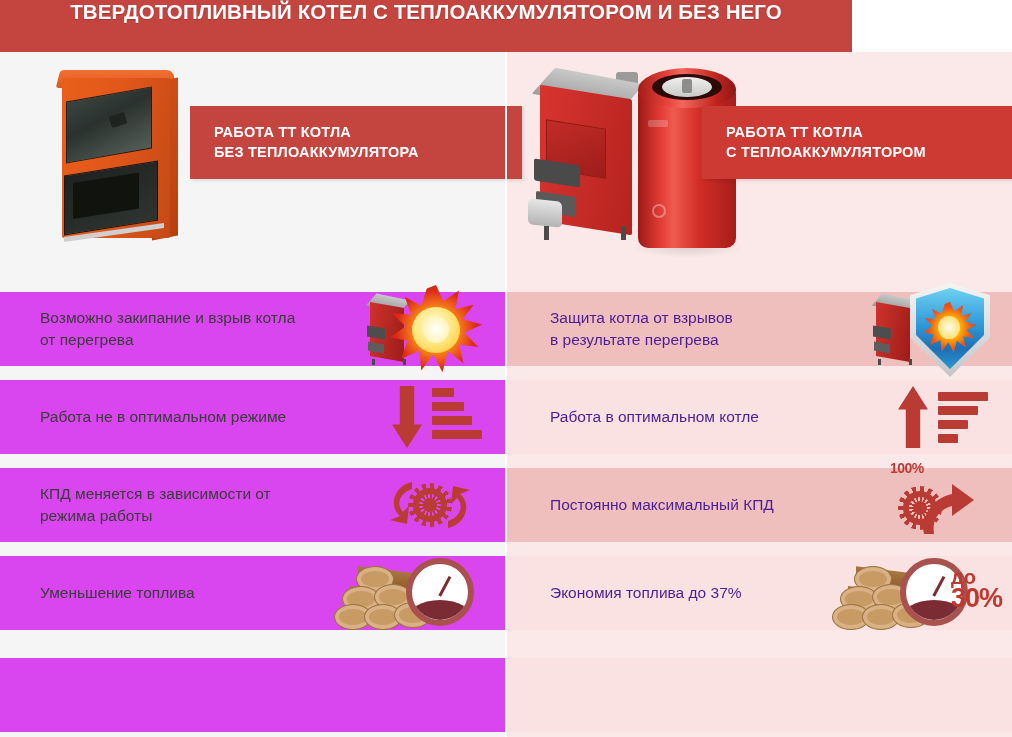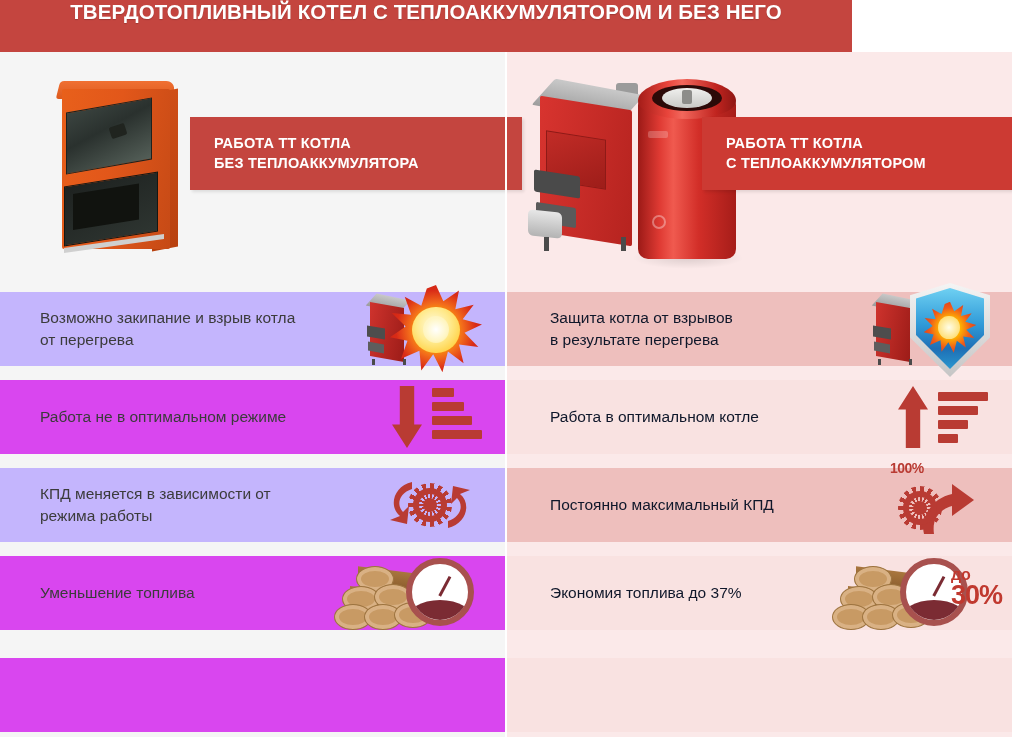--- a/index.html
+++ b/index.html
@@ -24,21 +24,21 @@
 
   
   .col{position:absolute;top:52px;height:685px;width:506px;}
   .col.left{left:0;background:#f5f5f5;}
   .col.right{left:506px;background:#fbe9e9;}
 
   
   .divider{position:absolute;left:505px;top:52px;width:2px;height:685px;background:#ffffff;z-index:6;}
 
   
-  .hero{position:absolute;top:47px;height:240px;width:557px;}
+  .hero{position:absolute;top:36px;height:240px;width:557px;}
   .hero.left{left:0;}
   .hero.right{left:506px;}
 
   .banner{
     position:absolute;top:70px;
     padding:16px 18px 17px 24px;
     color:#fff;font-weight:bold;font-size:14.5px;line-height:1.38;
     letter-spacing:.2px;
     box-shadow:2px 2px 3px rgba(0,0,0,.10);
     z-index:4;white-space:nowrap;
@@ -87,27 +87,27 @@
   
   .rows{position:absolute;top:292px;left:0;width:1012px;height:445px;z-index:5;}
   .row{position:relative;width:1012px;height:74px;display:flex;}
   .row .half{position:relative;width:506px;height:74px;display:flex;align-items:center;}
   .row .half.left{padding-left:40px;box-sizing:border-box;}
   .row .half.right{padding-left:44px;box-sizing:border-box;}
   .row-gap{height:14px;width:1012px;display:flex;}
   .row-gap .gl{width:506px;background:#f5f5f5;}
   .row-gap .gr{width:506px;background:#fbe9e9;}
 
-  .row.shaded .half.left{background:#c4b5fd;}
+  .row.shaded .half.left{background:#d946ef;}
   .row.shaded .half.right{background:#eebfbd;}
   .row.plain .half.left{background:#d946ef;}
   .row.plain .half.right{background:#f9e2e1;}
 
   .row-text{font-size:15.5px;color:#3b3b3b;line-height:1.42;white-space:pre-line;}
-  .row .half.right .row-text{color:#0f172a;}
+  .row .half.right .row-text{color:#4c1d95;}
 
   
   .icon-slot{position:absolute;right:16px;top:50%;transform:translateY(-50%);width:130px;height:96px;}
 
   
   
   .mini-boiler{position:absolute;left:4px;top:10px;width:56px;height:78px;}
   .mb-body{position:absolute;left:6px;top:14px;width:34px;height:54px;background:linear-gradient(100deg,#cf332d,#9c1c18);transform:skewY(10deg);}
   .mb-top{position:absolute;left:4px;top:6px;width:40px;height:12px;background:linear-gradient(180deg,#c8c8c8,#9a9a9a);transform:skewX(-42deg) skewY(10deg);}
   .mb-door{position:absolute;left:3px;top:36px;width:18px;height:11px;background:#4d4d4d;transform:skewY(10deg);}
@@ -152,21 +152,21 @@
 
   
   .wood-gauge{position:absolute;right:16px;top:50%;transform:translateY(-50%);width:156px;height:78px;}
   .logs{position:absolute;left:0;top:10px;width:102px;height:62px;}
   .log{position:absolute;width:36px;height:24px;border-radius:50%/50%;background:#c89a64;border:1.5px solid #9d7440;box-shadow:inset 0 0 0 4px #d9b184;}
   .plank{position:absolute;background:linear-gradient(180deg,#a9763e,#8a5d2d);}
   .gauge{position:absolute;right:16px;top:4px;width:68px;height:68px;border-radius:50%;border:6px solid #a8514e;background:#fff;box-sizing:border-box;overflow:hidden;}
   .gauge-fill{position:absolute;left:-6px;bottom:-6px;width:68px;height:26px;background:#7b2b33;border-radius:50%/80% 80% 0 0;}
   .gauge-needle{position:absolute;left:46%;top:18%;width:3px;height:40%;background:#7b2b33;transform-origin:bottom center;transform:rotate(28deg);}
   .pct-big{position:absolute;right:-6px;top:14px;color:#c0392f;font-weight:bold;line-height:.92;text-align:left;}
-  .pct-big .s1{display:block;font-size:16px;}
+  .pct-big .s1{display:block;font-size:20px;}
   .pct-big .s2{display:block;font-size:27px;letter-spacing:-1px;}
 
   
   .soot{position:absolute;right:30px;top:50%;transform:translateY(-50%);width:120px;height:66px;}
   .soot-pile{position:absolute;bottom:0;width:108px;height:52px;
     background:radial-gradient(ellipse at 50% 100%,#2b2b2b 0%,#1b1b1b 55%,#0d0d0d 100%);
     border-radius:50%/100% 100% 0 0;filter:blur(.2px);}
   .soot-pile.half{width:54px;left:0;border-radius:50% 0 0 0/100% 0 0 0;}
   .soot-pile.light{width:60px;right:0;left:auto;background:radial-gradient(ellipse at 40% 100%,#c9a09c 0%,#bb918d 60%,#ad8480 100%);border-radius:0 50% 0 0/0 100% 0 0;}
 </style>

